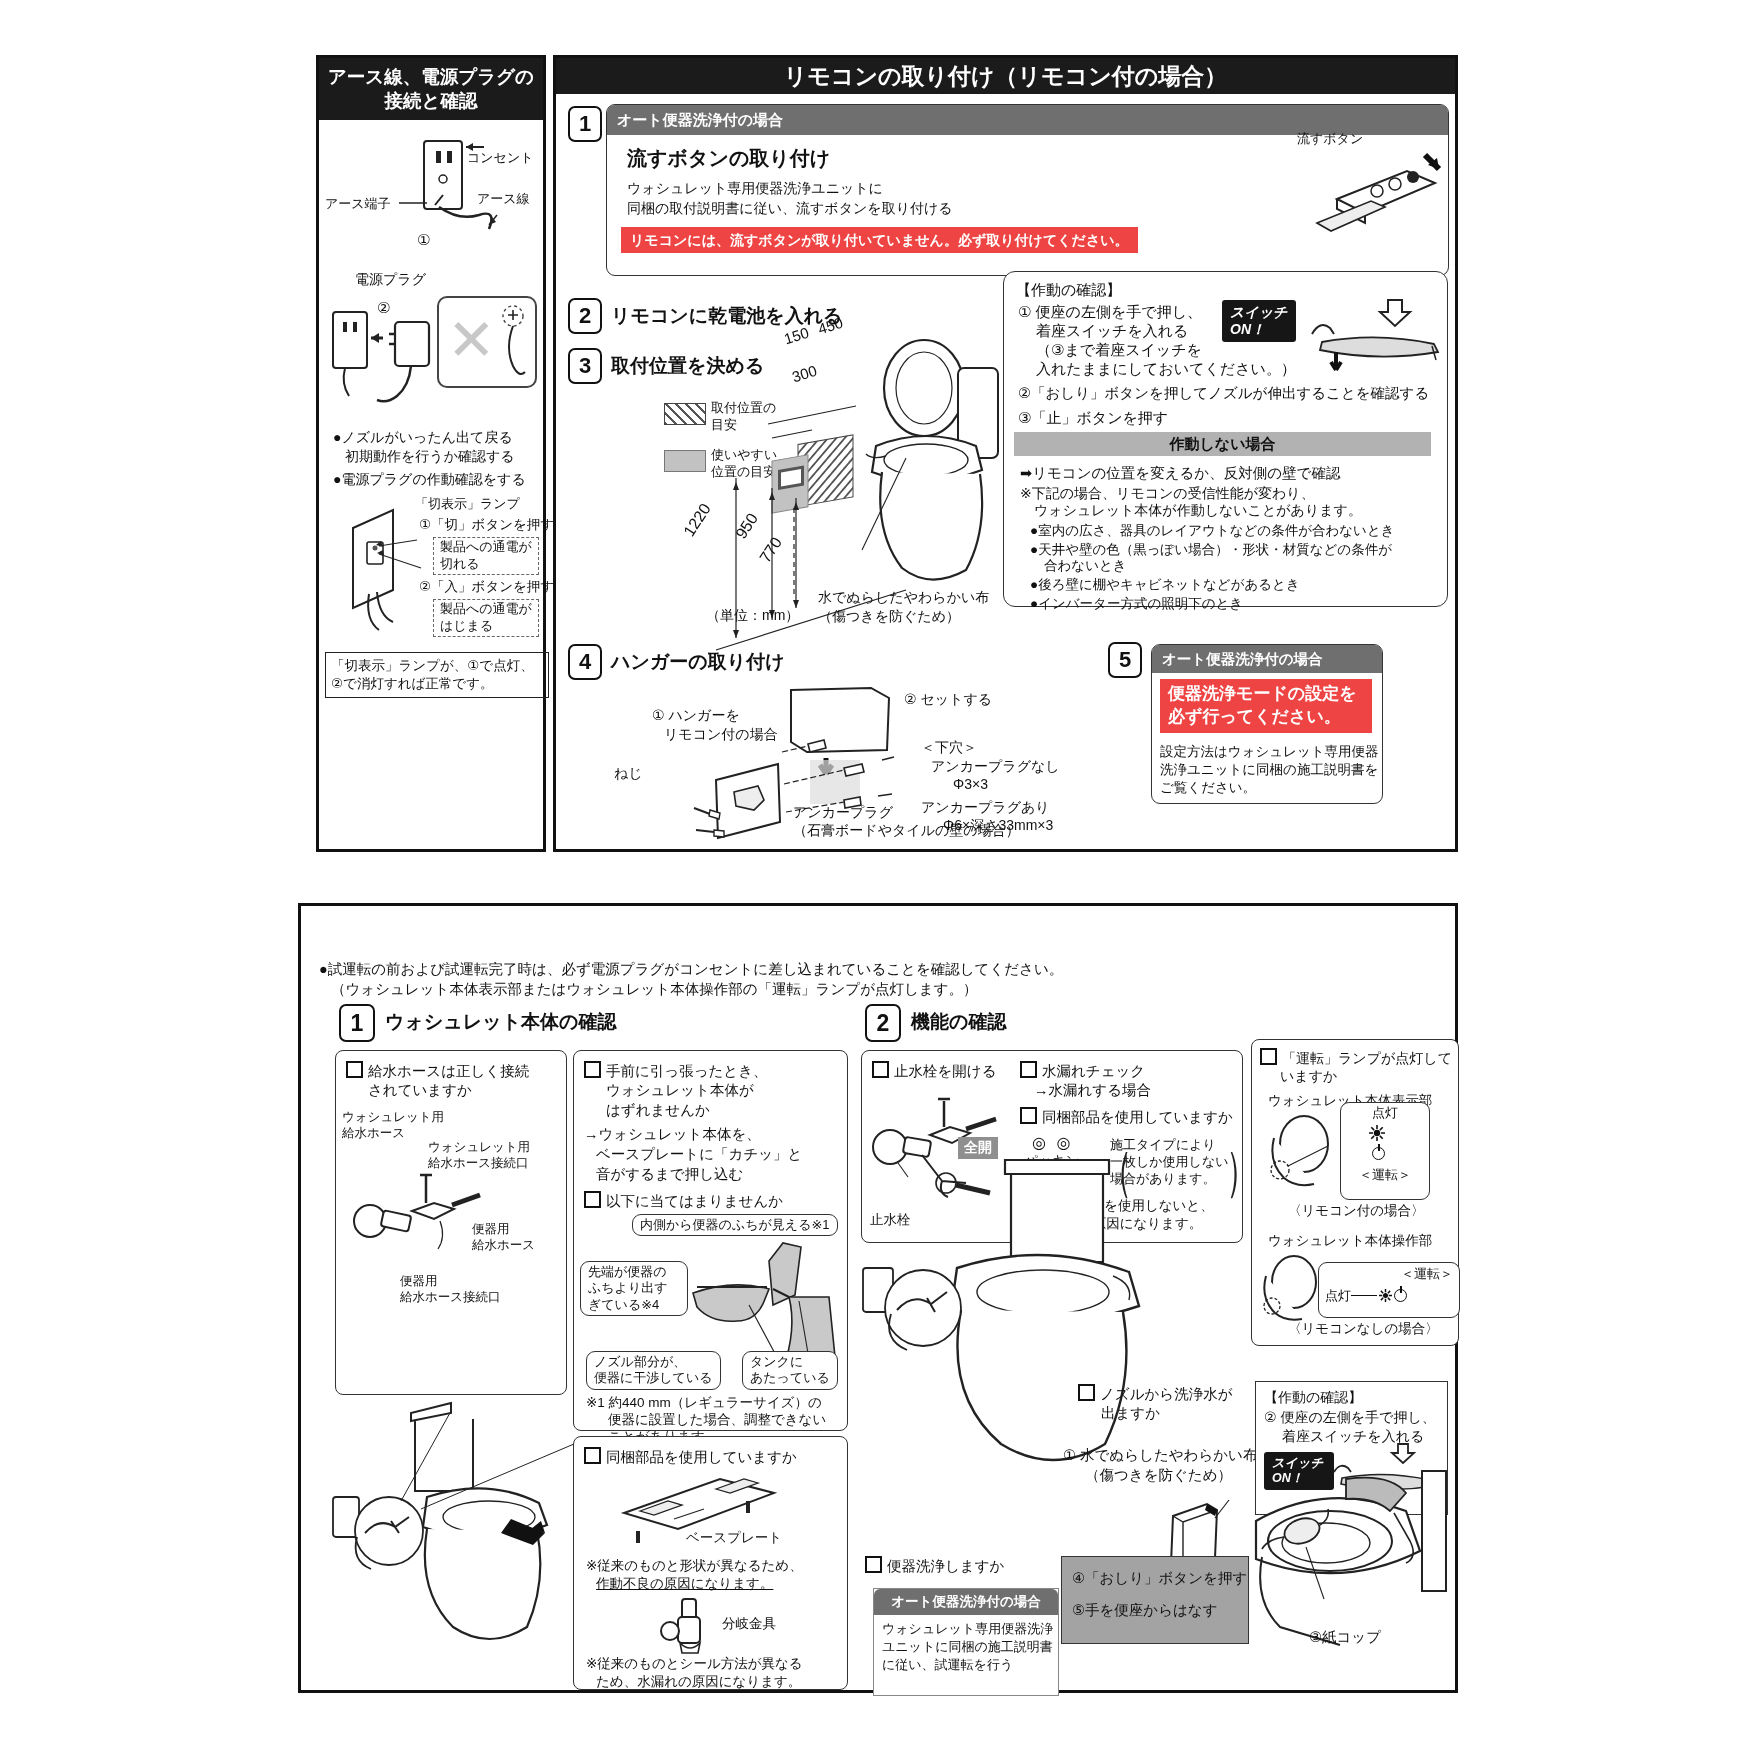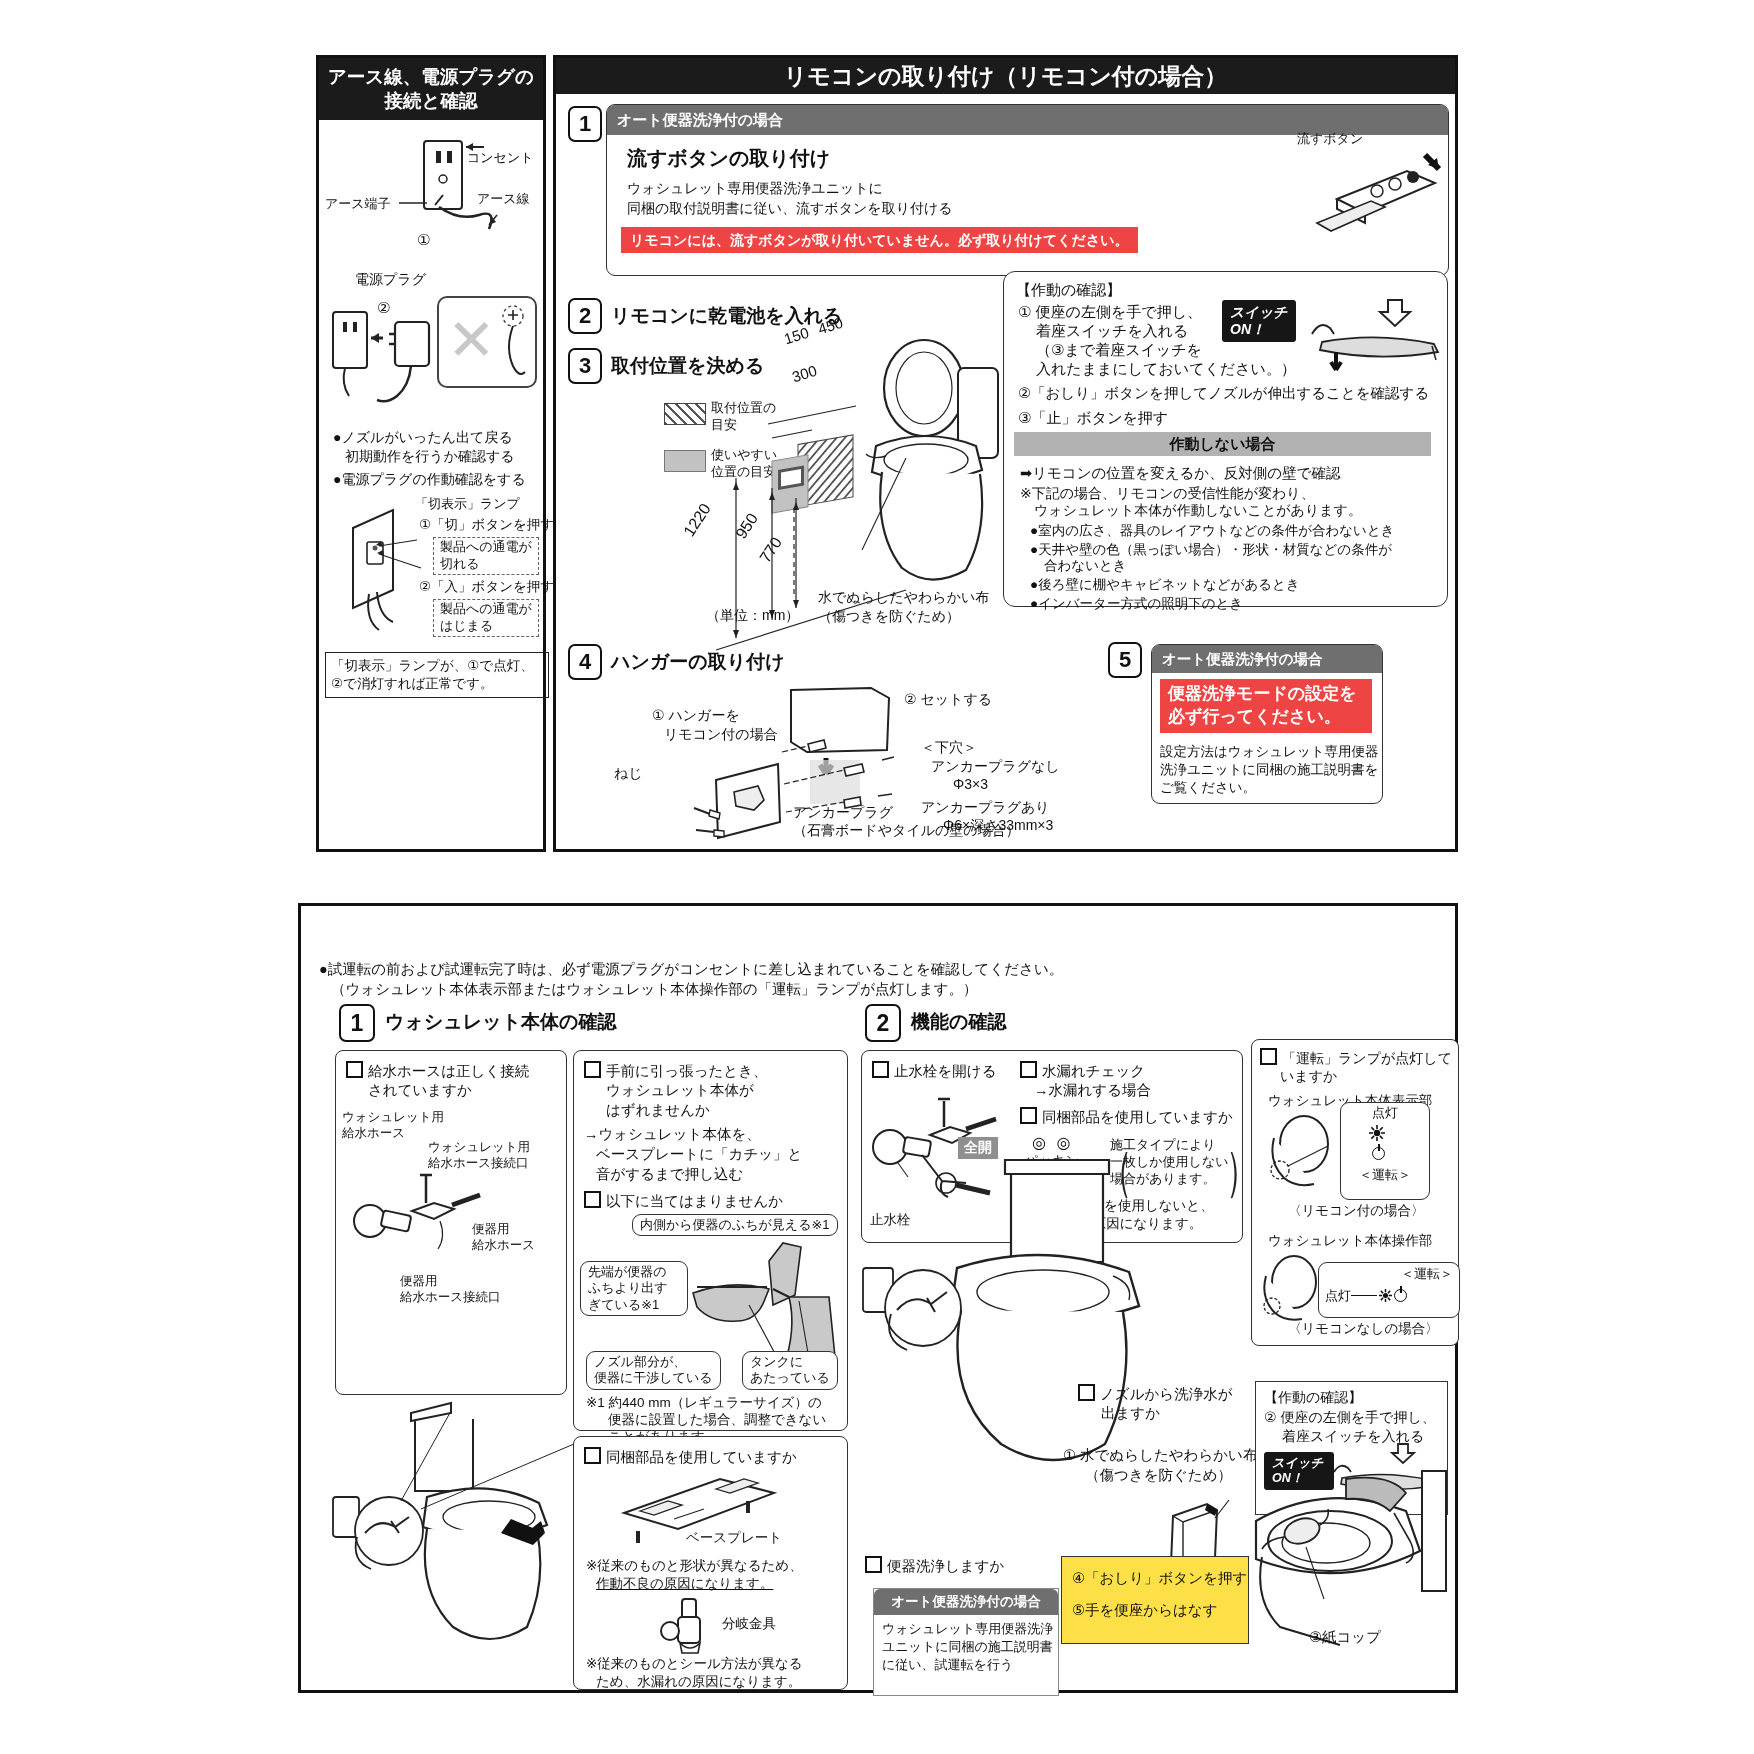--- a/index.html
+++ b/index.html
@@ -312,21 +312,21 @@
       <path d="M4 52 q40 -14 76 -4 l-4 10 q-8 22 -28 22 q-26 2 -40 -14 z" fill="#c9c9c9" stroke="#222" stroke-width="1.6"></path>
       <path d="M80 20 l14 -18 l18 4 l-6 48 l-22 10 z" fill="#c9c9c9" stroke="#222" stroke-width="1.6"></path>
       <path d="M100 56 l40 0 l6 60 l-28 22 l-24 -10 q14 -40 6 -72 z" fill="#c9c9c9" stroke="#222" stroke-width="1.6"></path>
       <path d="M8 46 h70 M84 48 l16 8" stroke="#222" stroke-width="2"></path>
       <path d="M60 64 l30 56" stroke="#222" stroke-width="1.1"></path>
       <path d="M110 60 l10 58" stroke="#222" stroke-width="1.1"></path>
     </svg>
     <div class="bub" style="left:6px;top:210px;font-size:13px;white-space:normal;width:92px;">
       <div>先端が便器の</div>
       <div>ふちより出す</div>
-      <div>ぎている※1</div>
+      <div>ぎている※4</div>
     </div>
     <div class="bub" style="left:12px;top:300px;font-size:13px;">
       <div>ノズル部分が、</div>
       <div>便器に干渉している</div>
     </div>
     <div class="bub" style="left:168px;top:300px;font-size:13px;">
       <div>タンクに</div>
       <div>あたっている</div>
     </div>
     <div class="p t" style="left:12px;top:343px;font-size:13.5px;">※1 約440 mm（レギュラーサイズ）の</div>
@@ -402,21 +402,21 @@
   <div class="p t" style="left:777px;top:478px;font-size:14.5px;"><span class="cbx"></span><span>ノズルから洗浄水が</span></div>
   <div class="p t" style="left:800px;top:498px;font-size:14.5px;">出ますか</div>
   <div class="p t" style="left:762px;top:540px;font-size:14.5px;">① 水でぬらしたやわらかい布</div>
   <div class="p t" style="left:784px;top:560px;font-size:14.5px;">（傷つきを防ぐため）</div>
   <svg style="left:858px;top:592px;" width="72" height="72" viewBox="0 0 72 72">
     <path d="M14 18 l34 -12 l10 6 l-2 48 l-34 12 l-10 -6 z" fill="#fff" stroke="#222" stroke-width="2"></path>
     <path d="M14 18 l10 6 l34 -12 M24 24 v48" fill="none" stroke="#222" stroke-width="1.4"></path>
     <path d="M48 6 l10 6 l-2 6 l-10 -6 z" fill="#111"></path>
     <path d="M70 2 l-14 18" stroke="#222" stroke-width="1.2"></path>
   </svg>
-  <div class="p" style="left:760px;top:650px;width:188px;height:88px;border:1.6px solid #333;background:#fde047;box-sizing:border-box;">
+  <div class="p" style="left:760px;top:650px;width:188px;height:88px;border:1.6px solid #333;background:#a3a3a3;box-sizing:border-box;">
     <div class="p t" style="left:10px;top:12px;font-size:14.5px;">④「おしり」ボタンを押す</div>
     <div class="p t" style="left:10px;top:44px;font-size:14.5px;">⑤手を便座からはなす</div>
   </div>
   <div class="p t" style="left:564px;top:650px;font-size:14.5px;"><span class="cbx"></span><span>便器洗浄しますか</span></div>
   <div class="p" style="left:572px;top:682px;width:186px;height:108px;border:1.5px solid #888;background:#fff;box-sizing:border-box;">
     <div class="grayhead" style="position:absolute;left:0;top:0;right:0;height:26px;font-size:13.5px;border-radius:6px 6px 0 0;justify-content:center;">オート便器洗浄付の場合</div>
     <div class="p t" style="left:8px;top:32px;font-size:13px;">ウォシュレット専用便器洗浄</div>
     <div class="p t" style="left:8px;top:50px;font-size:13px;">ユニットに同梱の施工説明書</div>
     <div class="p t" style="left:8px;top:68px;font-size:13px;">に従い、試運転を行う</div>
   </div>

